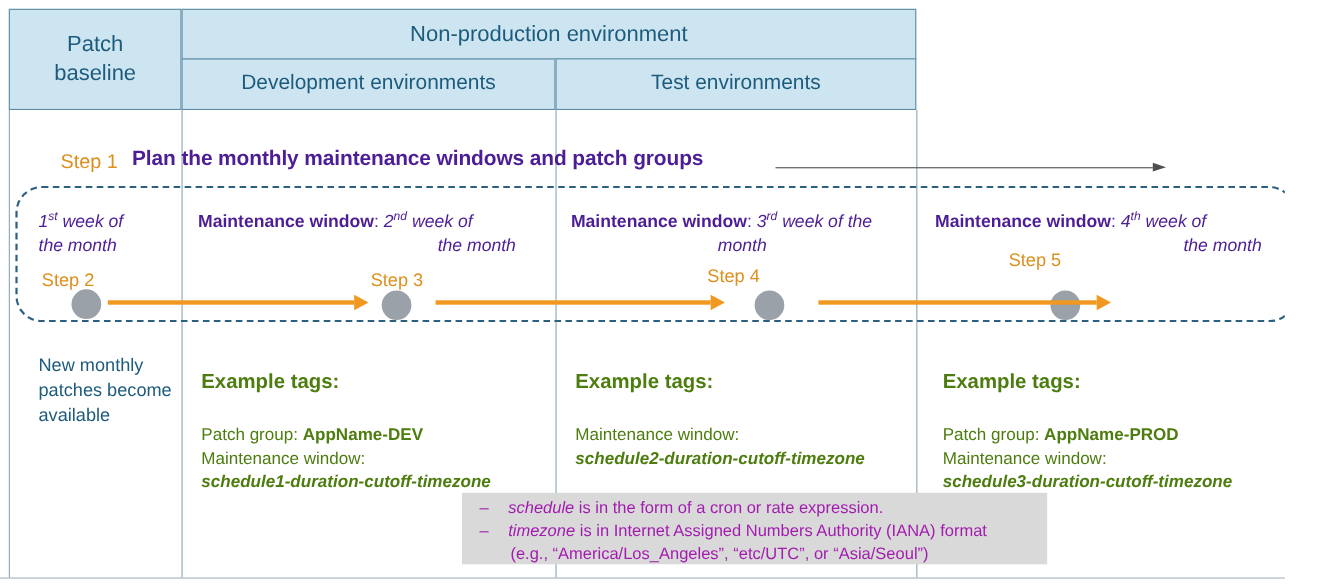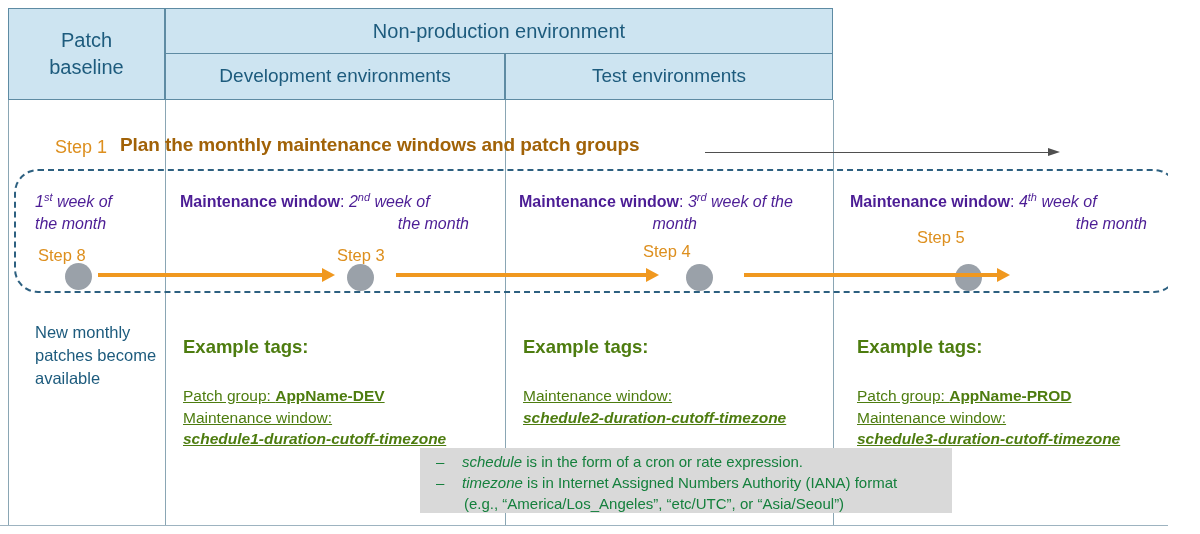--- a/index.html
+++ b/index.html
@@ -21,21 +21,21 @@
   .hcDev { left:165px; top:52.5px; width:340px; height:47.5px; font-size:19px; }
   .hcTest{ left:505px; top:52.5px; width:328px; height:47.5px; font-size:19px; }
   .hcProd{ left:833px; top:8px;  width:359px; height:92px; font-size:20px; }
   
   .vline { position:absolute; top:100px; height:425px; width:0; border-left:1.5px solid #8aa6b4; }
   .v0 { left:8px; } .v1 { left:165px; } .v2 { left:505px; } .v3 { left:833px; } .v4 { left:1190px; }
   .bottomline { position:absolute; left:0; top:525px; width:1200px; height:0; border-top:1.5px solid #9db3c0; }
   
   .step-label { position:absolute; color:#dd8f1e; font-size:16.5px; white-space:nowrap; }
   .s1lab { left:55px; top:137px; font-size:18px; }
-  .s1title { position:absolute; left:120px; top:134px; font-size:19px; font-weight:bold; color:#a16207; white-space:nowrap; letter-spacing:-0.1px; }
+  .s1title { position:absolute; left:120px; top:134px; font-size:19px; font-weight:bold; color:#4c1d95; white-space:nowrap; letter-spacing:-0.1px; }
   .gray-arrow { position:absolute; left:705px; top:152px; width:343px; height:0; border-top:1.6px solid #4f4f4f; }
   .gray-arrow .head { position:absolute; right:-12px; top:-5.5px; width:0; height:0;
     border-left:12px solid #4f4f4f; border-top:4.8px solid transparent; border-bottom:4.8px solid transparent; }
   
   .dashed-box { position:absolute; left:14px; top:169px; width:1164px; height:124px;
     border:2px dashed #2d6080; border-radius:24px; }
   
   .tl-text { position:absolute; font-size:16px; color:#4c1d95; line-height:22px; }
   .em { font-style:italic; }
   .bold { font-weight:bold; }
@@ -61,25 +61,25 @@
     border-left:13px solid #f0981f; border-top:7px solid transparent; border-bottom:7px solid transparent; }
   .oa1 { left:98px;  width:224px; }
   .oa2 { left:396px; width:250px; }
   .oa3 { left:744px; width:253px; }
   
   .baseline-note { position:absolute; left:35px; top:321px; width:122px;
     font-size:16.5px; line-height:23px; color:#1d5b7d; }
   .tags { position:absolute; top:336px; color:#4d7c0f; }
   .tagsDev  { left:183px; } .tagsTest { left:523px; } .tagsProd { left:857px; }
   .tags .hd { font-weight:bold; font-size:18.5px; }
-  .tags .details { margin-top:27px; font-size:15.5px; line-height:21.5px; white-space:nowrap;text-decoration:underline; }
+  .tags .details { margin-top:27px; font-size:15.5px; line-height:21.5px; white-space:nowrap; }
   .sched { font-weight:bold; font-style:italic; }
   
   .note-box { position:absolute; left:420px; top:448px; width:532px; height:65px;
-    background:#d9d9d9; color:#15803d; font-size:15px; line-height:21px; padding:3px 10px 0 16px; }
+    background:#d9d9d9; color:#a21caf; font-size:15px; line-height:21px; padding:3px 10px 0 16px; }
   .note-box .dash { display:inline-block; width:26px; }
   .note-box .l3 { padding-left:28px; }
 </style>
 </head>
 <body>
 
 <div class="canvas">
 
   <div class="hcell hc1">
     <div class="wrapbox">Patch baseline</div>
@@ -122,21 +122,21 @@
   <div class="tl-text mw mwTest">
     <div class="l1"><span class="bold">Maintenance window</span><span>: </span><span class="em">3</span><sup>rd</sup><span class="em"> week of the</span></div>
     <div class="l2 em">month</div>
   </div>
 
   <div class="tl-text mw mwProd">
     <div class="l1"><span class="bold">Maintenance window</span><span>: </span><span class="em">4</span><sup>th</sup><span class="em"> week of</span></div>
     <div class="l2 em">the month</div>
   </div>
 
-  <div class="step-label s2">Step 8</div>
+  <div class="step-label s2">Step 2</div>
   <div class="step-label s3">Step 3</div>
   <div class="step-label s4">Step 4</div>
   <div class="step-label s5">Step 5</div>
 
   <div class="dot d2"></div>
   <div class="dot d3"></div>
   <div class="dot d4"></div>
   <div class="dot d5"></div>
 
   <div class="oarrow oa1">

